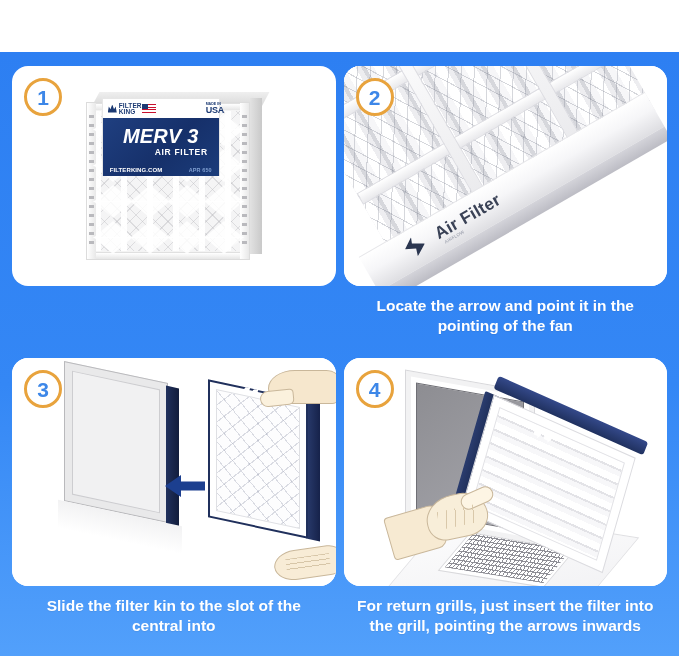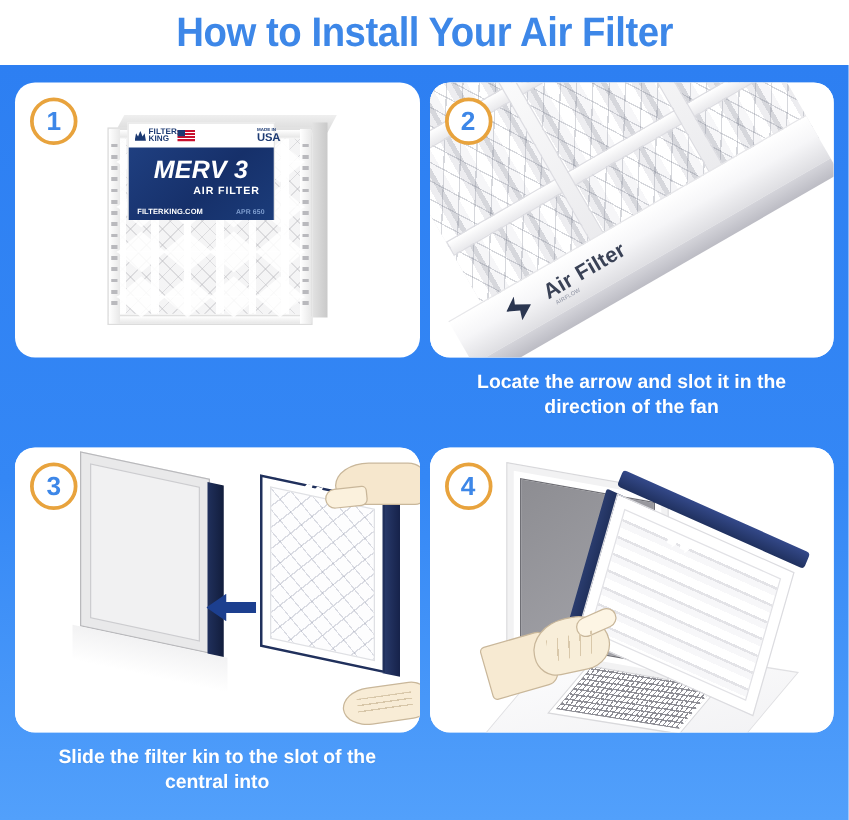--- a/index.html
+++ b/index.html
@@ -597,23 +597,20 @@
     width: 40px; height: 18px;
     background: repeating-linear-gradient(100deg, #d9c8aa 0 1px, transparent 1px 9px);
     transform: rotate(-12deg);
   }
 </style>
 </head>
 <body>
 
 <div id="infographic">
 
-  <div class="title-band">
-    <div class="title-text">How to Install Your Air Filter</div>
-  </div>
 
   <div class="blue-area"></div>
 
   <div class="grid">
 
     <div class="step step-1">
       <div class="card">
 
         <div class="badge">
           <span class="badge-num">1</span>
@@ -723,21 +720,21 @@
 
               <div class="cp-arrow">
                 <div class="cp-arrow-glyph"></div>
               </div>
               <div class="cp-airfilter">Air Filter</div>
               <div class="cp-airfilter-sub">AIRFLOW</div>
             </div>
           </div>
         </div>
       </div>
-      <div class="caption">Locate the arrow and slot it in the direction of the fan</div>
+      <div class="caption">Locate the arrow and point it in the pointing of the fan</div>
     </div>
 
     <div class="step step-3">
       <div class="card">
 
         <div class="badge">
           <span class="badge-num">3</span>
         </div>
 
         <div class="art">
@@ -813,16 +810,17 @@
             <div class="hand-4">
               <div class="h4-arm"></div>
               <div class="h4-palm"></div>
               <div class="h4-finger"></div>
               <div class="h4-knuckles"></div>
             </div>
 
           </div>
         </div>
       </div>
+      <div class="caption">For return grills, just insert the filter into the grill, pointing the arrows inwards</div>
     </div>
 
   </div>
 </div>
 
 </body></html>

